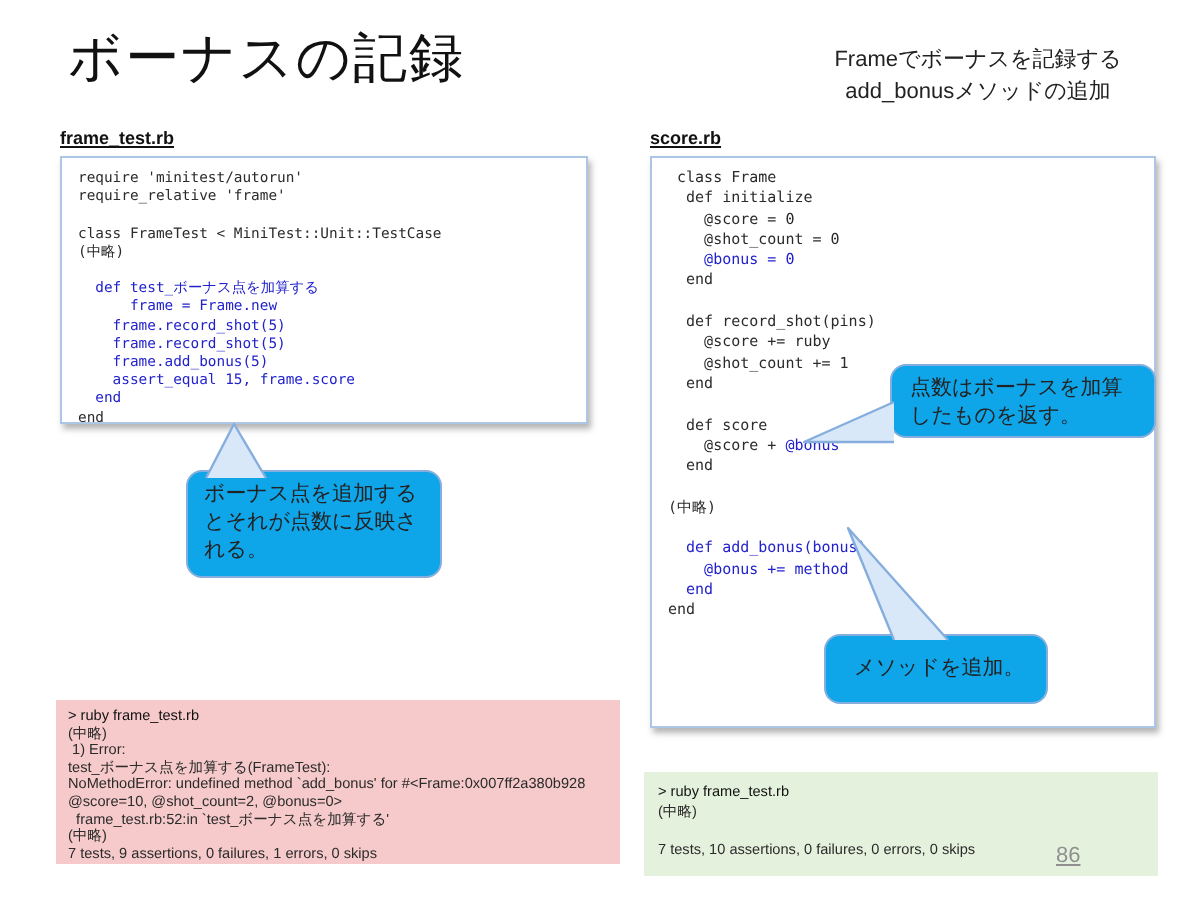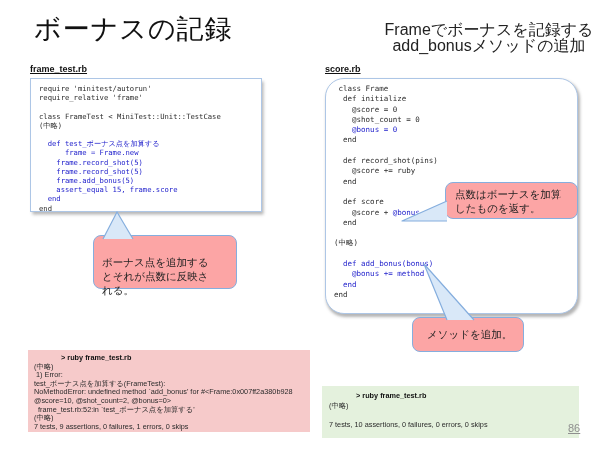--- a/index.html
+++ b/index.html
@@ -8,63 +8,63 @@
     position:relative; width:600px; height:450px; background:#ffffff;
     font-family:"Liberation Sans", sans-serif; overflow:hidden;
     margin:0 auto;
   }
   .title {
     position:absolute; left:34px; top:11px;
     font-size:27px; font-weight:500; color:#111; letter-spacing:1px;
   }
   .subtitle {
     position:absolute; left:383px; top:22px; width:212px;
-    text-align:center; font-size:16px; line-height:16px; color:#222;
+    text-align:center; font-size:11px; line-height:16px; color:#222;
     white-space:pre-line;
   }
   .file-label {
     position:absolute; font-size:9px; font-weight:bold; color:#111;text-decoration:underline;
   }
   .file-label.left  { left:30px;  top:64px; }
   .file-label.right { left:325px; top:64px; }
   .code-panel {
     position:absolute; background:#fff;
     border:1px solid #adc6e6;
     box-shadow:1.5px 2.5px 3px rgba(90,90,90,0.45);
     font-family:"DejaVu Sans Mono", monospace;
     padding:5px 4px 0 8px; overflow:hidden;
   }
-  .code-panel.left  { left:30px;  top:78px; width:232px; height:134px; font-size:7.2px; }
+  .code-panel.left  { left:30px;  top:78px; width:264px; height:134px; font-size:7.2px; }
   .code-panel.left  .tline { line-height:9.2px; }
-  .code-panel.right { left:325px; top:78px; width:253px; height:236px; font-size:7.5px;border-radius:19px; }
+  .code-panel.right { left:325px; top:78px; width:253px; height:286px; font-size:7.5px; }
   .code-panel.right .tline { line-height:10.3px; }
   .tline { white-space:pre; }
   .seg-n { color:#2b2b2b; }
   .seg-b { color:#2222cc; }
-  .seg-s { color:#111; font-weight:bold;margin-left:27px; }
+  .seg-s { color:#111; font-weight:normal; }
   .bubble {
-    position:absolute; background:#fca5a5;
+    position:absolute; background:#0ea5e9;
     border:1.3px solid #85aede; border-radius:8px;
     font-size:10.5px; line-height:14px; color:#222;
     white-space:pre-line; z-index:4;
   }
-  .bubble.b-left   { left:93px;  top:235px; width:144px; height:54px; padding:19px 8px; }
+  .bubble.b-left   { left:93px;  top:235px; width:128px; height:54px; padding:4px 8px; }
   .bubble.b-score  { left:445px; top:182px; width:133px; height:37px; padding:4px 9px; }
   .bubble.b-method { left:412px; top:317px; width:112px; height:35px; padding:9px 0 0 14px; }
   .tails { position:absolute; left:0; top:0; z-index:5; pointer-events:none; }
   .terminal {
     position:absolute; font-size:7.3px; color:#1a1a1a;
     font-family:"Liberation Sans", sans-serif;
   }
   .terminal .tline { line-height:8.6px; }
   .terminal.error   { left:28px;  top:350px; width:282px; height:82px; background:#f6caca; padding:4px 6px; }
   .terminal.success { left:322px; top:386px; width:257px; height:52px; background:#e4f1dd; padding:5px 7px; }
   .terminal.success .tline { line-height:9.5px; }
   .page-number {
-    position:absolute; left:568px; top:422px;
+    position:absolute; left:528px; top:422px;
     font-size:11px; color:#8f8f8f; z-index:6;text-decoration:underline;
   }
 </style>
 </head>
 <body>
 
 <div class="slide">
 
   <div class="title">ボーナスの記録</div>
 
@@ -93,20 +93,21 @@
   <div class="code-panel right">
       <div class="tline"><span class="seg-n"> class Frame</span></div>
       <div class="tline"><span class="seg-n">  def initialize</span></div>
       <div class="tline"><span class="seg-n">    @score = 0</span></div>
       <div class="tline"><span class="seg-n">    @shot_count = 0</span></div>
       <div class="tline"><span class="seg-b">    @bonus = 0</span></div>
       <div class="tline"><span class="seg-n">  end</span></div>
       <div class="tline"> </div>
       <div class="tline"><span class="seg-n">  def record_shot(pins)</span></div>
       <div class="tline"><span class="seg-n">    @score += ruby</span></div>
+      <div class="tline"><span class="seg-n">    @shot_count += 1</span></div>
       <div class="tline"><span class="seg-n">  end</span></div>
       <div class="tline"> </div>
       <div class="tline"><span class="seg-n">  def score</span></div>
       <div class="tline"><span class="seg-n">    @score + </span><span class="seg-b">@bonus</span></div>
       <div class="tline"><span class="seg-n">  end</span></div>
       <div class="tline"> </div>
       <div class="tline"><span class="seg-n">(中略)</span></div>
       <div class="tline"> </div>
       <div class="tline"><span class="seg-b">  def add_bonus(bonus)</span></div>
       <div class="tline"><span class="seg-b">    @bonus += method</span></div>

